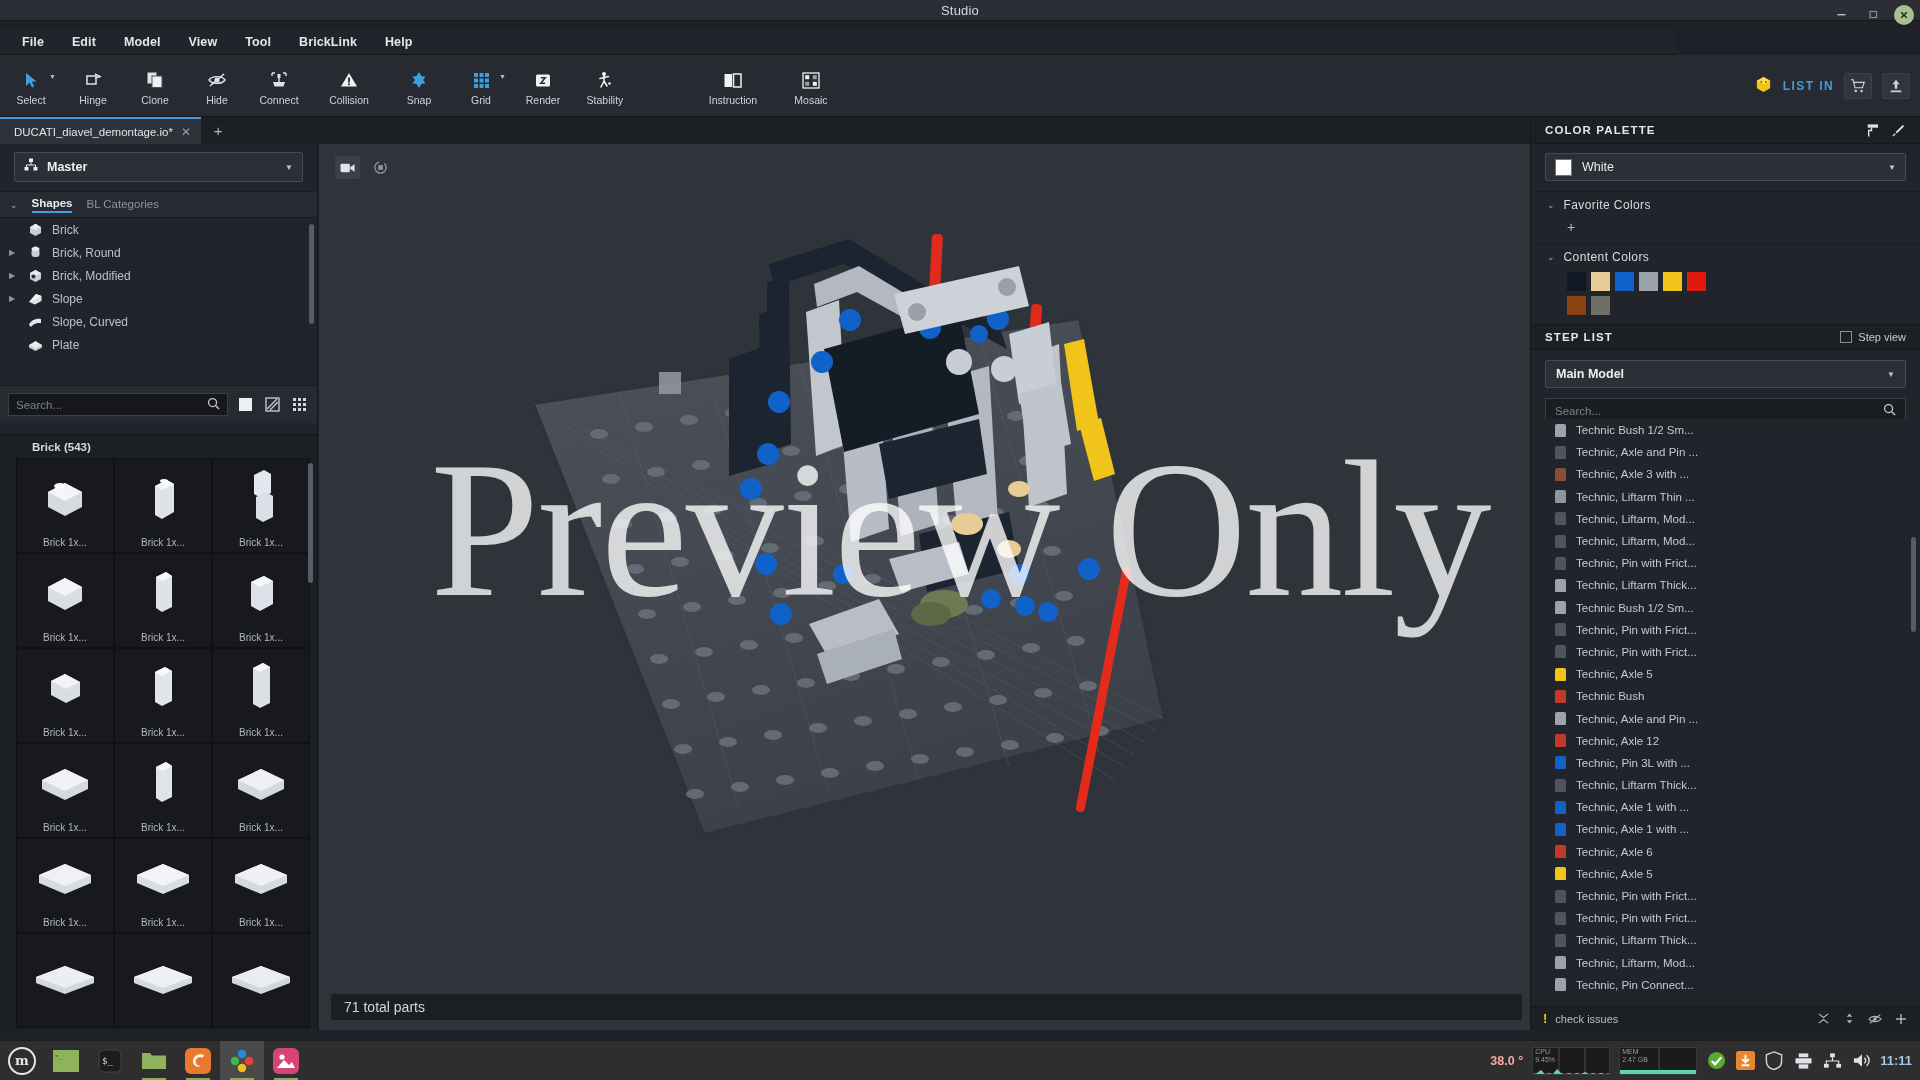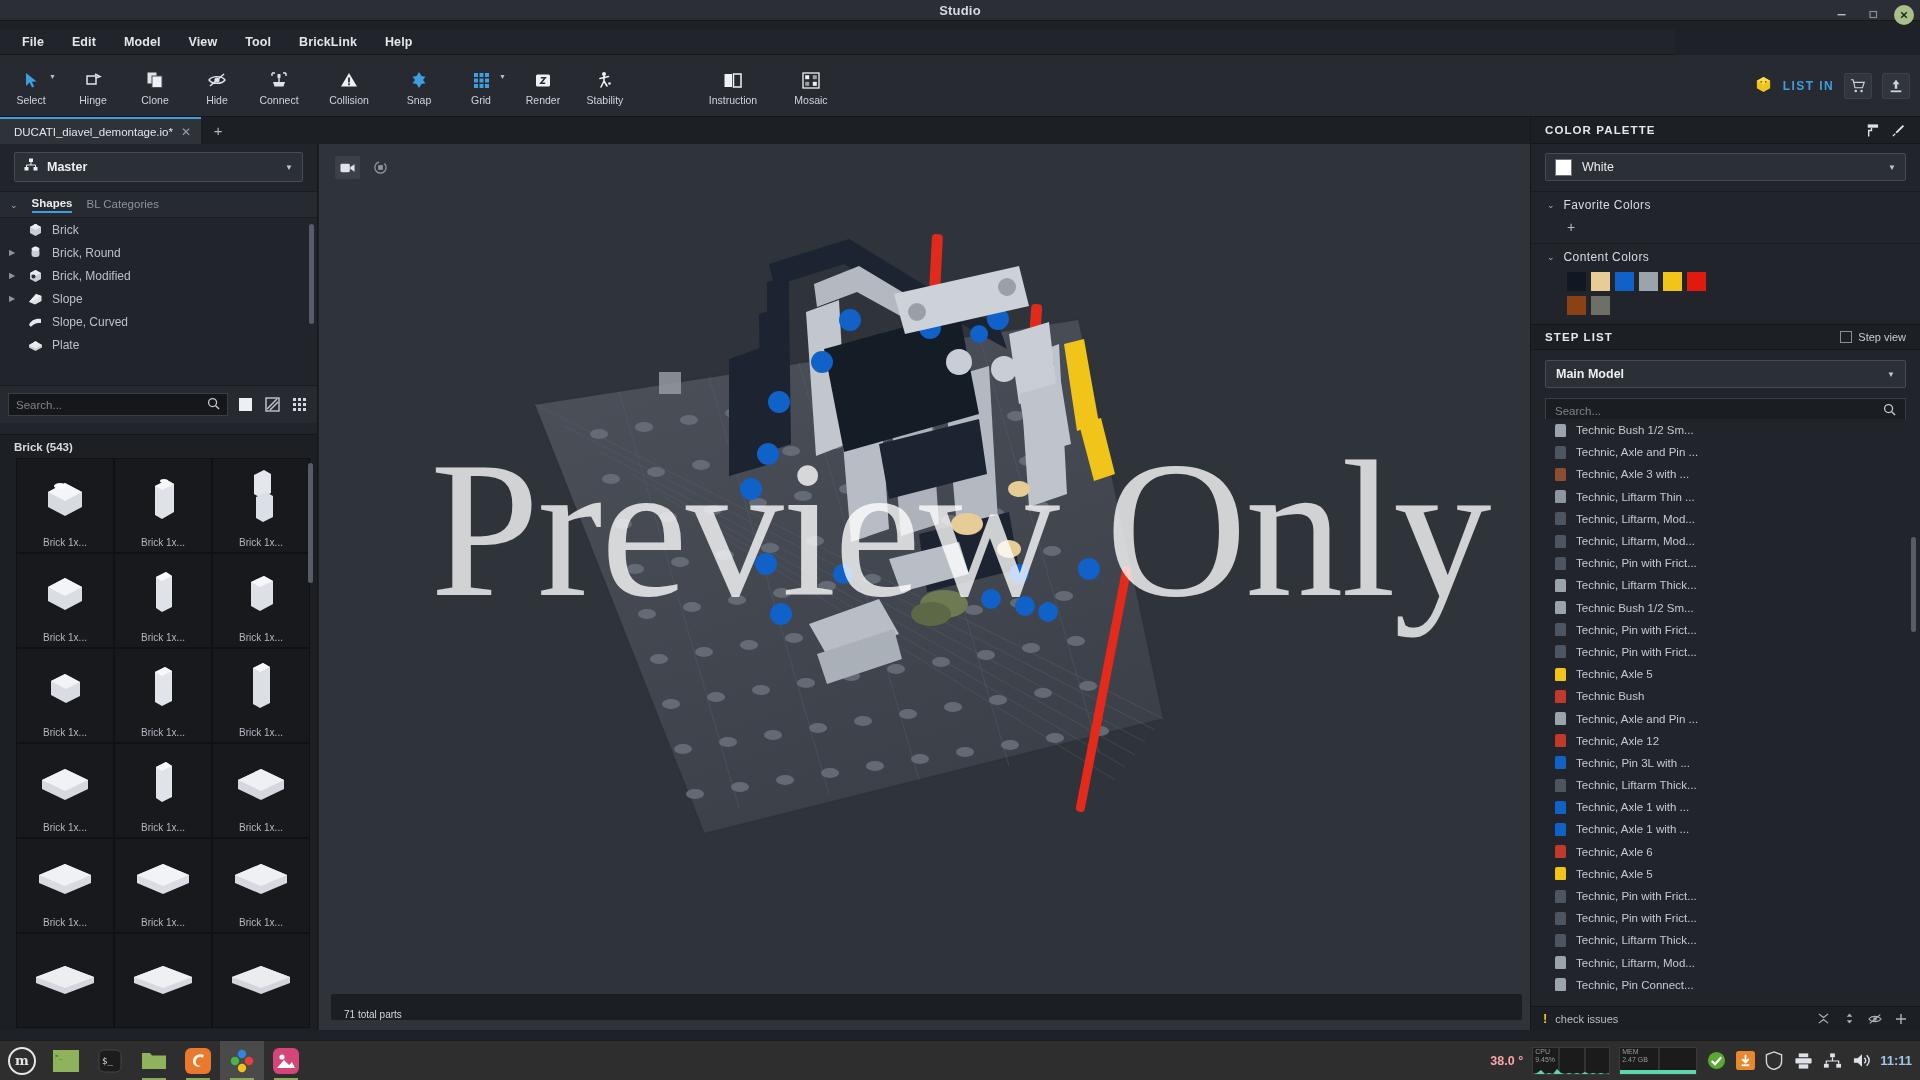--- a/index.html
+++ b/index.html
@@ -12,21 +12,20 @@
     -webkit-font-smoothing: antialiased;
   }
   #app { position: relative; width: 1920px; height: 1080px; }
 
   
   .titlebar {
     position: absolute; top: 0; left: 0; width: 1920px; height: 21px;
     background: #2b2f35;
     display: flex; align-items: center; justify-content: center;
     border-bottom: 1px solid #16181c;
-    font-weight: bold;
   }
   .titlebar .title { font-size: 13px; color: #d6dae0; letter-spacing: .2px; }
   .win-btns { position: absolute; right: 6px; top: 0; height: 29px; display: flex; align-items: center; gap: 2px; }
   .win-btn { width: 30px; height: 22px; display: flex; align-items: center; justify-content: center;
              color: #b9bec6; font-size: 12px; border-radius: 2px; }
   .win-btn.close { background: #a8c08a; color: #223018; width: 20px; height: 20px; border-radius: 10px; font-size: 11px; margin-left: 4px; }
 
   
   .menubar {
     position: absolute; top: 29px; left: 0; width: 1675px; height: 26px;
@@ -102,43 +101,43 @@
   .searchbar { display: flex; align-items: center; gap: 8px; }
   .searchbox { flex: 1; height: 23px; background: #15171b; border: 1px solid #3a3e46;
                display: flex; align-items: center; padding: 0 7px; }
   .searchbox input { flex: 1; background: transparent; border: 0; outline: 0; color: #c4c9d1; font-size: 11.5px;
                      font-family: "Liberation Sans", sans-serif; }
   .searchbox input::placeholder { color: #7d838b; }
   .vbtn { width: 19px; height: 19px; display: flex; align-items: center; justify-content: center; }
 
   .partsgrid-wrap { position: absolute; left: 0; right: 0; top: 290px; bottom: 0;
                     background: #1c1f24; border-top: 1px solid #15171b; overflow: hidden; }
-  .pg-head { font-size: 11.5px; color: #d7dbe1; font-weight: bold; padding: 6px 0 5px 14px; }
+  .pg-head { font-size: 11.5px; color: #d7dbe1; font-weight: bold; padding: 6px 0 5px 14px; margin-left: 18px; }
   .pg-grid { display: grid; grid-template-columns: repeat(3, 98px); padding-left: 16px; }
   .pg-cell { width: 98px; height: 95px; border: 1px solid #0f1114; background: #17191d;
              display: flex; flex-direction: column; align-items: center; justify-content: flex-end; padding-bottom: 4px; }
   .pg-cell .thumb { flex: 1; width: 100%; display: flex; align-items: center; justify-content: center; }
   .pg-cell .cap { font-size: 10px; color: #b3b8c0; }
   .pg-scroll { position: absolute; right: 4px; top: 28px; width: 5px; height: 120px; background: #575c66; border-radius: 3px; }
 
   
   .viewport {
     position: absolute; left: 319px; top: 144px; right: 390px; bottom: 50px;
     background: #2b2f36; overflow: hidden;
   }
   .vp-sky { position: absolute; inset: 0; background: #2f333a; }
   .vp-tools { position: absolute; left: 16px; top: 12px; display: flex; gap: 8px; z-index: 5; }
   .vp-tool { width: 25px; height: 23px; display: flex; align-items: center; justify-content: center; border-radius: 2px; }
   .vp-tool.sel { background: #3b4049; }
 
   .baseplate { position: absolute; left: 0; top: 0; width: 100%; height: 100%; }
   .statusbar-vp {
     position: absolute; left: 331px; right: 398px; bottom: 60px; height: 26px;
-    background: #1b1e23; display: flex; align-items: flex-end; padding-left: 13px;
-    font-size: 10px; color: #d3d7dd; border-radius: 2px;
+    background: #1b1e23; display: flex; align-items: center; padding-left: 13px;
+    font-size: 14px; color: #d3d7dd; border-radius: 2px;
   }
 
   
   .rightpanel {
     position: absolute; right: 0; top: 117px; width: 390px; bottom: 50px;
     background: #21242a; border-left: 1px solid #15171b;
   }
   .rp-head {
     height: 27px; background: #1c1f24; display: flex; align-items: center;
     padding: 0 12px 0 14px; gap: 8px; border-bottom: 1px solid #15171b;

